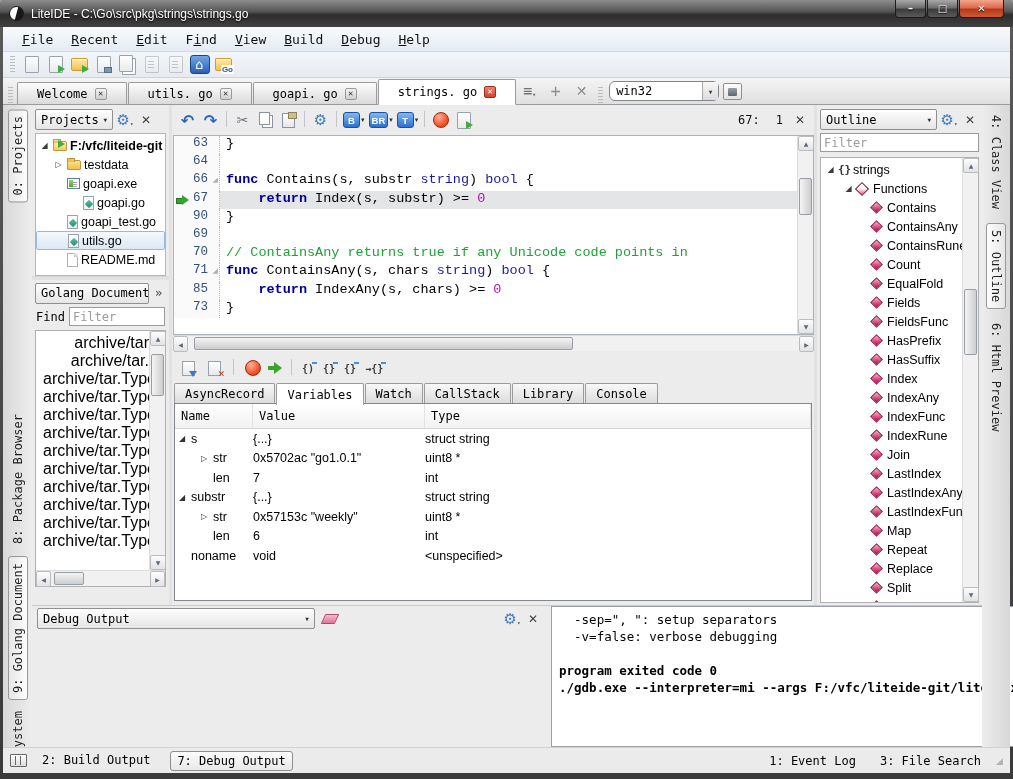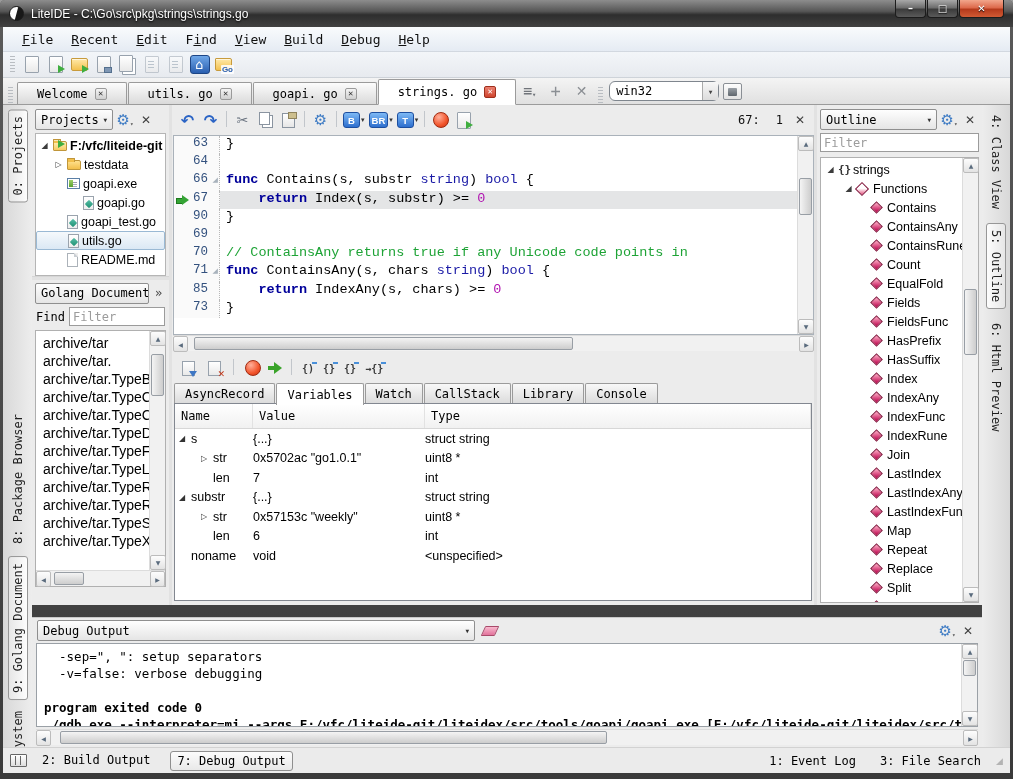--- a/index.html
+++ b/index.html
@@ -135,21 +135,21 @@
   .hsplit { height:4px; flex:none; background:#e2e2e2; border-top:1px solid #d6d6d6; }
   .godoc-header { height:26px; flex:none; display:flex; align-items:center; gap:2px; padding:2px 3px; }
   .expandbtn { width:15px; height:18px; display:inline-flex; align-items:center; justify-content:center; font-size:12px; color:#444; }
   .find-row { height:24px; flex:none; display:flex; align-items:center; gap:4px; padding:0 4px 3px; font-size:12px; }
   .txtinput { flex:1; min-width:0; height:19px; border:1px solid #9b9b9b; background:#fff; padding:0 3px;
     font:12px "Liberation Sans",sans-serif; outline:none; }
   .txtinput::placeholder { color:#9c9c9c; font-family:"DejaVu Sans Mono",monospace; }
 
   .godoc-wrap { flex:1; min-height:0; display:flex; flex-direction:column; margin:0 3px; border:1px solid #b0b0b0; background:#fff; }
   .gdrow { flex:1; display:flex; min-height:0; }
-  .godoc-list { flex:1; overflow:hidden; padding:3px 0 0 7px; font-family:"Liberation Sans",sans-serif; font-size:14px; }
+  .godoc-list { flex:1; overflow:hidden; padding:3px 0 0 7px; font-family:"Liberation Sans",sans-serif; font-size:16px;text-align:right; }
   .godoc-item { height:18px; line-height:18px; white-space:nowrap; }
 
   
   .vscroll { width:16px; flex:none; display:flex; flex-direction:column; background:#f1f1f1; border-left:1px solid #dcdcdc; }
   .hscroll { height:16px; flex:none; display:flex; background:#f1f1f1; border-top:1px solid #dcdcdc; }
   .sbtn { flex:none; width:16px; height:15px; display:flex; align-items:center; justify-content:center;
     font-family:"DejaVu Sans",sans-serif; font-size:6px; color:#5a6b7d;
     background:linear-gradient(#fdfdfd,#e3e3e3); border:1px solid #bcbcbc; border-radius:2px; }
   .hscroll .sbtn { height:16px; width:15px; }
   .strack { flex:1; position:relative; }
@@ -239,21 +239,21 @@
   .outline-tree { flex:1; min-width:0; overflow:hidden; padding-top:2px; }
   .otrow { height:19px; display:flex; align-items:center; white-space:nowrap; overflow:hidden;
     font-family:"Liberation Sans",sans-serif; font-size:12.5px; }
   .lvl0 { padding-left:4px; } .lvl1 { padding-left:22px; } .lvl2 { padding-left:48px; }
   .pkg-ic { font:bold 11px "DejaVu Sans Mono",monospace; color:#333; width:17px; text-align:center; flex:none; }
   .dia { width:9px; height:9px; margin:0 6px 0 3px; flex:none; transform:rotate(45deg); border:1px solid #7e1037;
     background:linear-gradient(135deg,#f48fb1 20%,#c2185b 85%); }
   .dia.big { width:10px; height:10px; background:linear-gradient(135deg,#ffffff 45%,#e5537f); }
 
   
-  .dbgout { flex:1; min-height:0; display:flex; flex-direction:column; background:#ececec; border-top:1px solid #c9c9c9;margin-top:12px; }
+  .dbgout { flex:1; min-height:0; display:flex; flex-direction:row; background:#ececec; border-top:1px solid #c9c9c9; }
   .dbg-header { height:25px; flex:none; display:flex; align-items:center; gap:5px; padding:2px 5px; }
   .dbg-combo { width:438px; max-width:55%; }
   .eraser { width:18px; height:15px; position:relative; }
   .eraser::before { content:""; position:absolute; left:3px; top:3px; width:12px; height:8px; border-radius:1px;
     background:linear-gradient(#f8b8cd,#e2739c); border:1px solid #a84a6a; transform:skewX(-25deg); }
   .dbg-right { margin-left:auto; display:flex; align-items:center; gap:3px; }
   .dbg-body { flex:1; min-height:0; display:flex; margin:0 4px; border:1px solid #9aa0a6; background:#fff; }
   .dbg-text { flex:1; min-width:0; overflow:hidden; padding:4px 7px; font:12.5px "DejaVu Sans Mono",monospace; line-height:17px; }
   .dline { white-space:pre; } .dline.bold { font-weight:bold; }
   .dbg-hscroll { margin:2px 4px 2px; }

